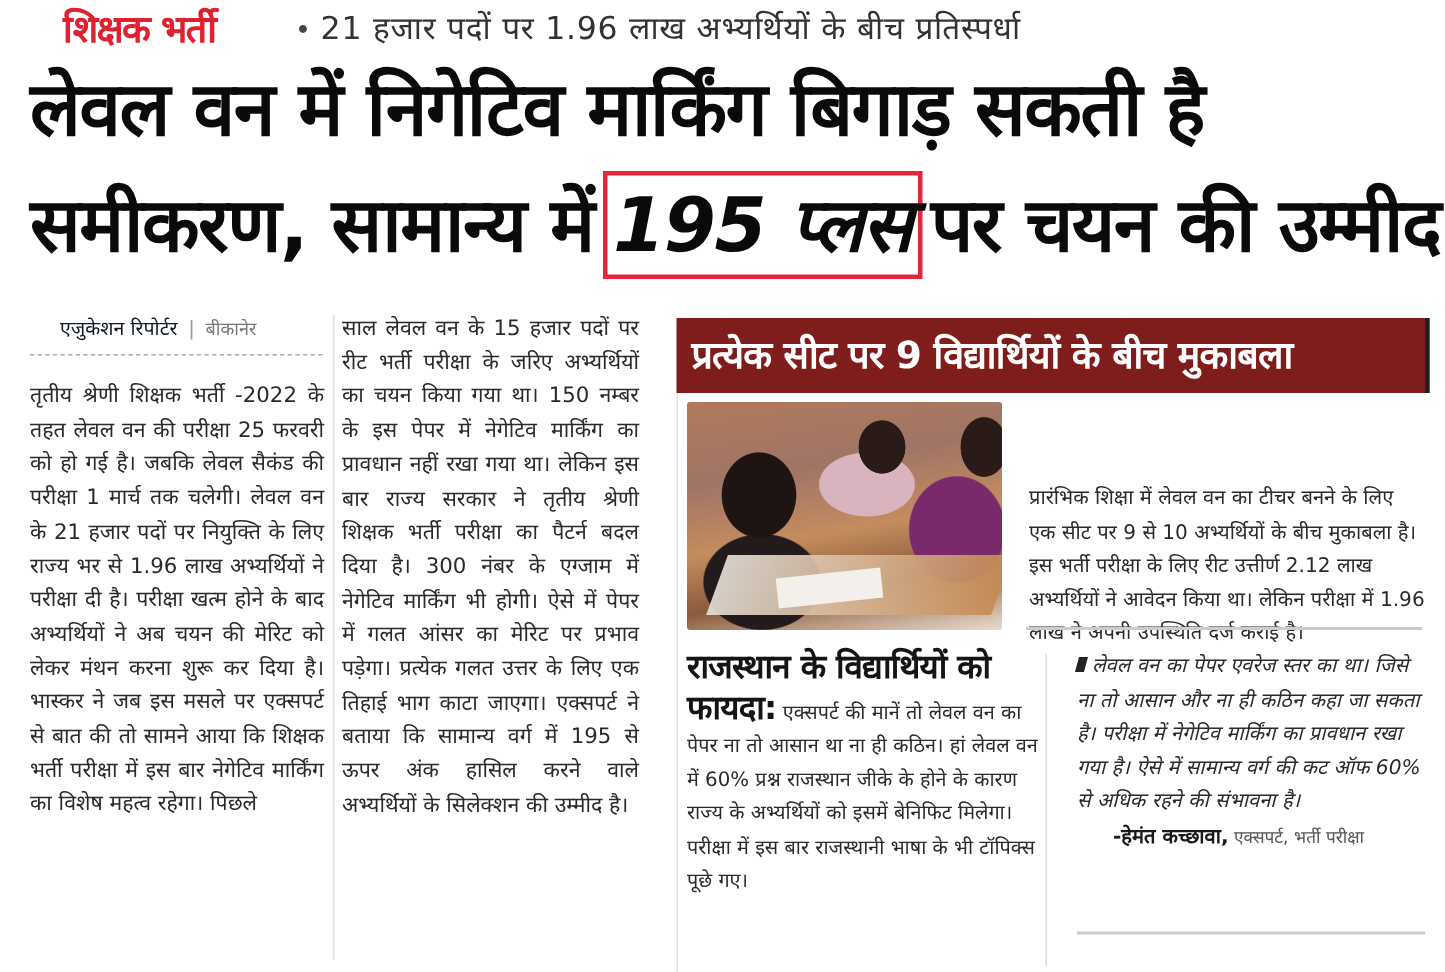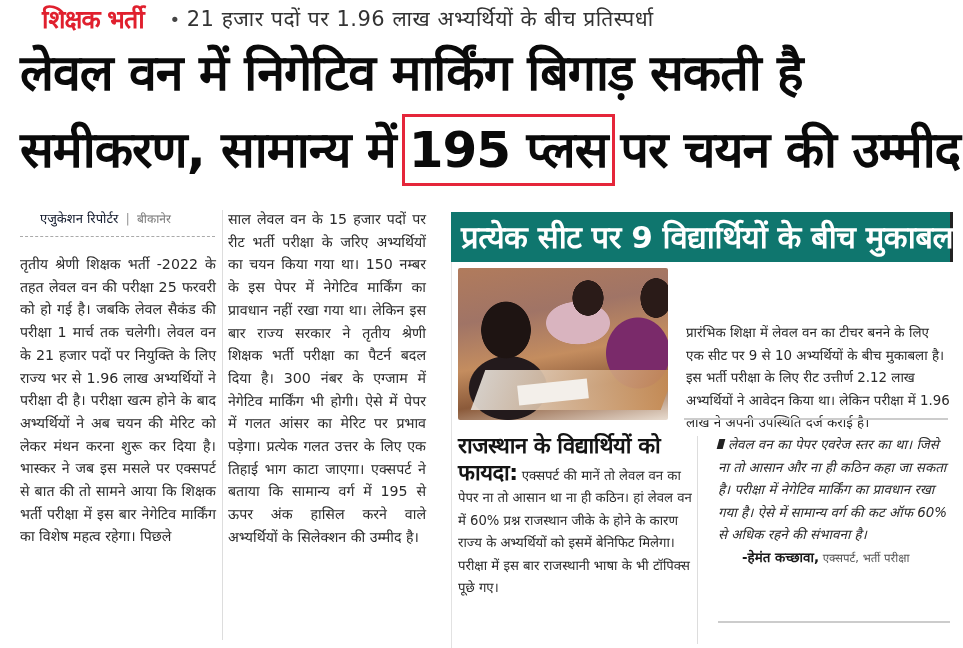--- a/index.html
+++ b/index.html
@@ -1,41 +1,41 @@
 <!DOCTYPE html>
 <html><head>
   <meta charset="utf-8">
   <style>
     * { margin: 0; padding: 0; box-sizing: border-box; }
     html, body { width: 963px; height: 648px; overflow: hidden; background: #ffffff; }
     body { position: relative; font-family: "DejaVu Sans", sans-serif; color: #1a1a1a; }
 
-    .kicker-row { position: absolute; left: 42px; top: 0px; height: 36px; display: flex; align-items: center; white-space: nowrap; }
+    .kicker-row { position: absolute; left: 42px; top: 0px; height: 36px; display: flex; align-items: center; white-space: nowrap; gap: 27px; }
     .kicker-label { color: #e0202e; font-weight: bold; font-size: 25px; letter-spacing: -1px; }
     .kicker-sub { color: #333; font-size: 21px; margin-left: 26px; letter-spacing: 0.5px; }
     .kicker-bullet { color: #444; font-size: 18px; margin-right: 6px; }
 
     .headline { position: absolute; left: 20px; width: 930px; font-weight: bold; color: #0a0a0a; white-space: nowrap; letter-spacing: -1px; }
     .headline.l1 { top: 42px; font-size: 50px; line-height: 62px; }
     .headline.l2 { top: 112px; font-size: 50px; line-height: 76px; }
-    .highlight { display: inline-block; border: 3px solid #e5263a; padding: 0 4px; line-height: 66px; margin: 0 6px; }
+    .highlight { display: inline-block; border: 3px solid #e5263a; padding: 0 4px; line-height: 66px; margin: 0 6px; font-style: italic; }
 
     .byline { position: absolute; left: 40px; top: 209px; font-size: 13px; white-space: nowrap; }
     .byline .rep { font-weight: normal; color: #0f172a; }
     .byline .sep { color: #999; margin: 0 3px; }
     .byline .place { color: #777; font-size: 12px; }
     .byline-rule { position: absolute; left: 20px; top: 236px; width: 195px; border-top: 1px dashed #aaa; }
 
     .col-text { position: absolute; font-size: 14.2px; line-height: 22.7px; color: #2a2a2a; text-align: justify; }
     .col1 { left: 20px; top: 253px; width: 196px; }
     .col2 { left: 228px; top: 208px; width: 198px; }
 
     .col-rule { position: absolute; top: 210px; width: 1px; height: 430px; background: #ddd; }
 
-    .box-header { position: absolute; left: 451px; top: 212px; width: 502px; height: 50px; background: #0f766e; color: #fff; font-weight: bold; font-size: 31px; line-height: 50px; padding-left: 10px; white-space: nowrap; letter-spacing: -0.5px; border-right: 3px solid #222; }
+    .box-header { position: absolute; left: 451px; top: 212px; width: 502px; height: 50px; background: #7f1d1d; color: #fff; font-weight: bold; font-size: 25px; line-height: 50px; padding-left: 10px; white-space: nowrap; letter-spacing: -0.5px; border-right: 3px solid #222; }
 
     .photo { position: absolute; left: 458px; top: 268px; width: 210px; height: 152px; overflow: hidden; border-radius: 2px;
       background:
         radial-gradient(ellipse 35px 40px at 48px 62px, #1e1412 70%, transparent 72%),
         radial-gradient(ellipse 55px 45px at 50px 120px, #231a1c 70%, transparent 72%),
         radial-gradient(ellipse 22px 25px at 130px 30px, #2a1b18 70%, transparent 72%),
         radial-gradient(ellipse 45px 30px at 120px 55px, #d9b4bf 70%, transparent 72%),
         radial-gradient(ellipse 22px 28px at 198px 30px, #2a1b18 70%, transparent 72%),
         radial-gradient(ellipse 45px 50px at 180px 85px, #7a2a6a 70%, transparent 72%),
         linear-gradient(170deg, #b17b5c 0%, #a07466 30%, #c48d5f 55%, #8b5a3a 75%, #e8dcd0 100%);

